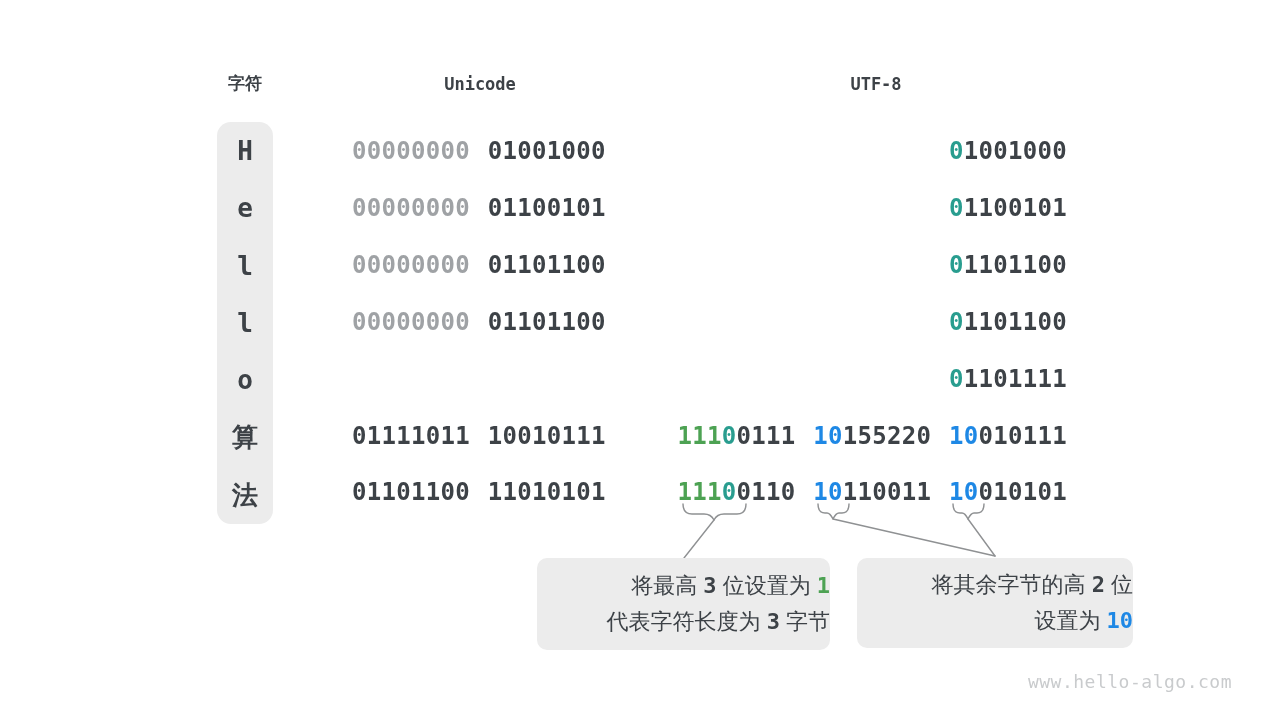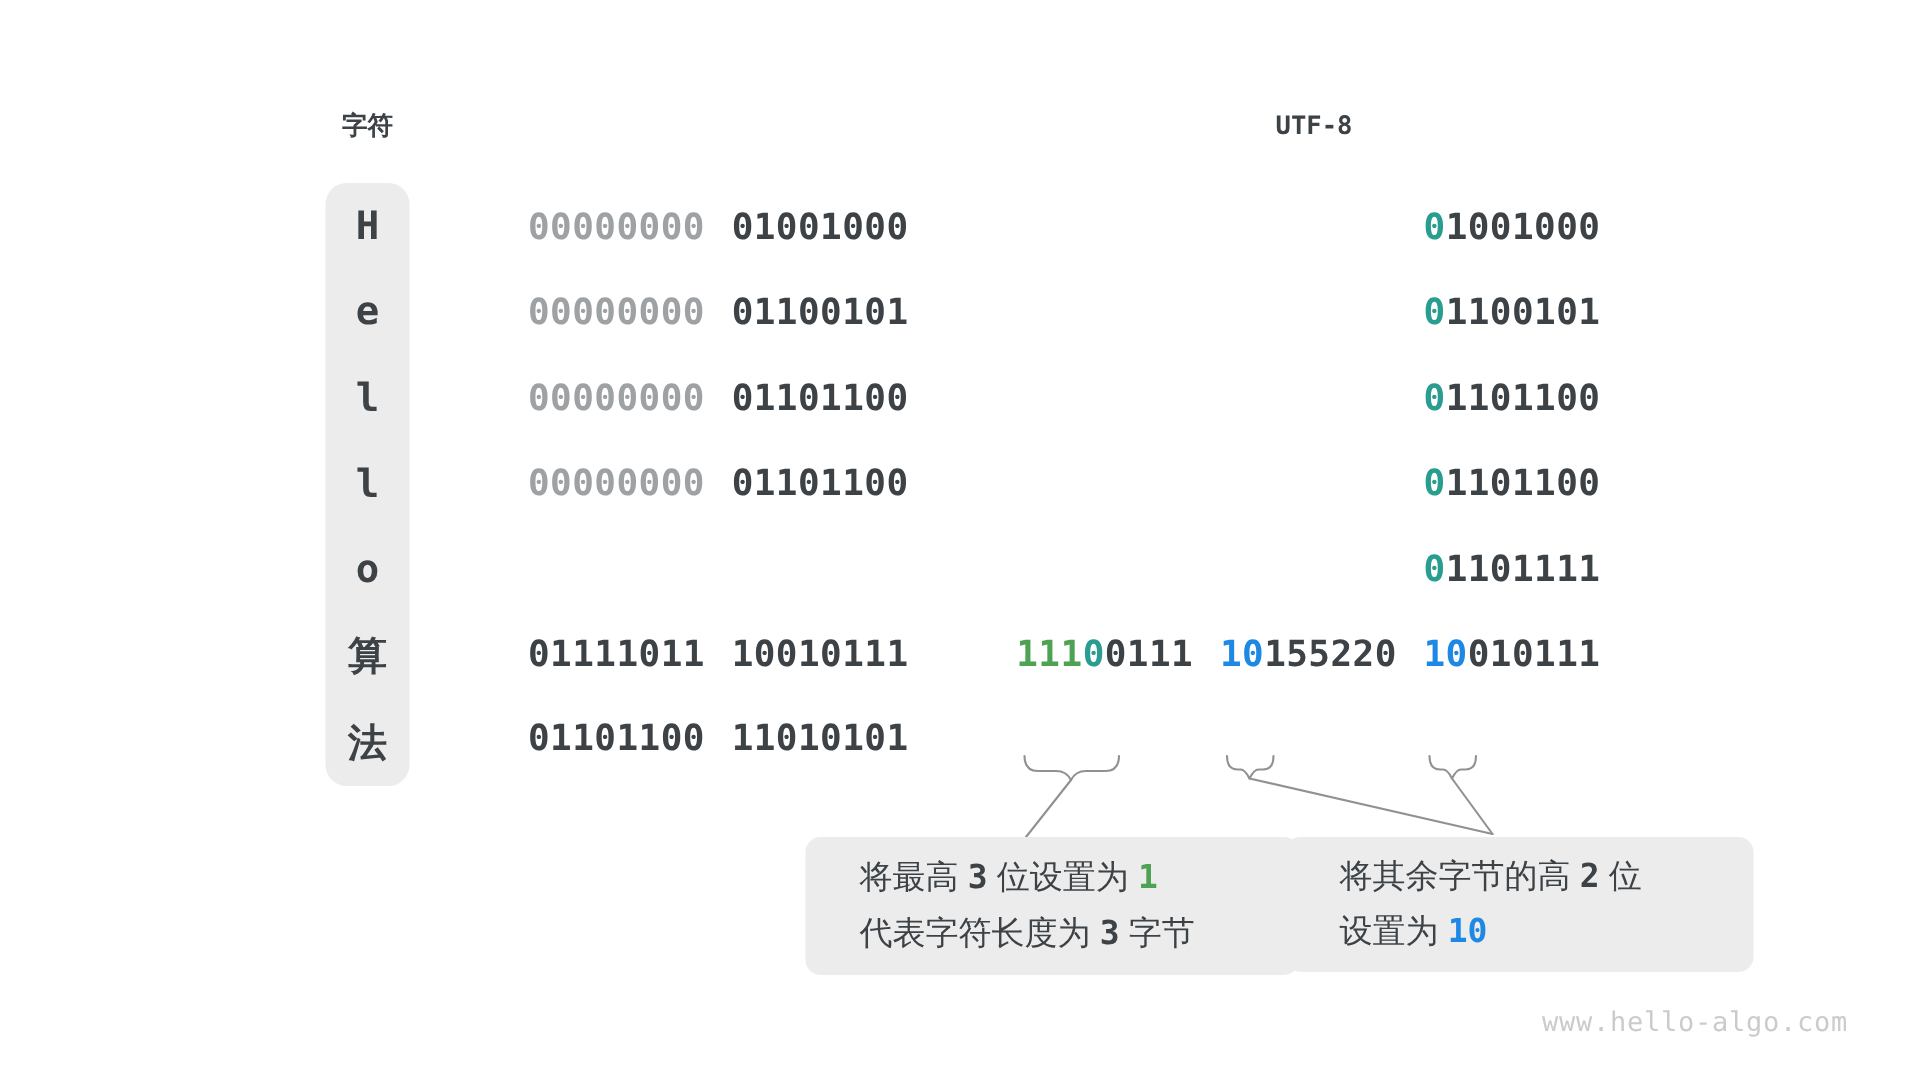--- a/index.html
+++ b/index.html
@@ -21,36 +21,37 @@
   .unicode-line{left:352px;}
   .utf8-line{right:213px;}
   .seg-dark{color:var(--dark);}
   .seg-gray{color:var(--gray);}
   .seg-teal{color:var(--teal);}
   .seg-green{color:var(--green);}
   .seg-blue{color:var(--blue);}
   .overlay{position:absolute;left:0;top:0;pointer-events:none;}
   .overlay path{fill:none;stroke:var(--line);stroke-width:1.4;stroke-linecap:round;stroke-linejoin:round;}
   .note-box{position:absolute;background:var(--panel);border-radius:10px;
-            display:flex;flex-direction:column;justify-content:center;align-items:flex-start;padding-left:36px;}
+            display:flex;flex-direction:column;justify-content:center;align-items:flex-end;}
   .note-line{line-height:36px;font-size:22px;color:var(--dark);white-space:pre;text-align:center;}
   .note-num{font-family:"DejaVu Sans Mono",monospace;font-weight:700;color:var(--dark);}
   .note-green{font-family:"DejaVu Sans Mono",monospace;font-weight:700;color:var(--green);}
   .note-blue{font-family:"DejaVu Sans Mono",monospace;font-weight:700;color:var(--blue);}
   #note1{left:537px;top:558px;width:293px;height:92px;}
   #note2{left:857px;top:558px;width:276px;height:90px;}
   .watermark{position:absolute;right:48px;top:671px;font-family:"DejaVu Sans Mono",monospace;
              font-size:18px;color:var(--watermark);letter-spacing:0.5px;}
 </style>
 </head>
 <body>
 
 <div class="canvas">
 
   <div class="header char-header">字符</div>
+  <div class="header unicode-header">Unicode</div>
   <div class="header utf8-header">UTF-8</div>
 
   <div class="char-column" id="char-col">
       <div class="char-cell">H</div>
       <div class="char-cell">e</div>
       <div class="char-cell">l</div>
       <div class="char-cell">l</div>
       <div class="char-cell">o</div>
       <div class="char-cell">算</div>
       <div class="char-cell">法</div>
@@ -75,20 +76,21 @@
       </div>
       <div class="bin-row" style="top: 364px;">
         <div class="bin-line utf8-line"><span class="seg-teal">0</span><span class="seg-dark">1101111</span></div>
       </div>
       <div class="bin-row" style="top: 421px;">
         <div class="bin-line unicode-line"><span class="seg-dark">01111011</span><span class="seg-dark"> </span><span class="seg-dark">10010111</span></div>
         <div class="bin-line utf8-line"><span class="seg-green">111</span><span class="seg-teal">0</span><span class="seg-dark">0111</span><span class="seg-dark"> </span><span class="seg-blue">10</span><span class="seg-dark">155220</span><span class="seg-dark"> </span><span class="seg-blue">10</span><span class="seg-dark">010111</span></div>
       </div>
       <div class="bin-row" style="top: 477px;">
         <div class="bin-line unicode-line"><span class="seg-dark">01101100</span><span class="seg-dark"> </span><span class="seg-dark">11010101</span></div>
+        <div class="bin-line utf8-line"><span class="seg-green">111</span><span class="seg-teal">0</span><span class="seg-dark">0110</span><span class="seg-dark"> </span><span class="seg-blue">10</span><span class="seg-dark">110011</span><span class="seg-dark"> </span><span class="seg-blue">10</span><span class="seg-dark">010101</span></div>
       </div>
     </div>
 
   <svg class="overlay" width="1280" height="720" viewBox="0 0 1280 720">
     <path d="M 683 504 C 683 511 686 514 692 514 L 704 514 C 709 514 712 516 714 520 C 716 516 719 514 724 514 L 737 514 C 743 514 746 511 746 504"></path>
     <path d="M 818 504 C 818 510 820 513 825 513 L 827 513 C 829 513 831 515 833 519 C 835 515 837 513 839 513 L 842 513 C 847 513 849 510 849 504"></path>
     <path d="M 953 504 C 953 510 955 513 960 513 L 962 513 C 964 513 966 515 968 519 C 970 515 972 513 974 513 L 977 513 C 982 513 984 510 984 504"></path>
     <path d="M 714 520 L 684 558"></path>
     <path d="M 833 519 L 995 556"></path>
     <path d="M 968 519 L 995 556"></path>

